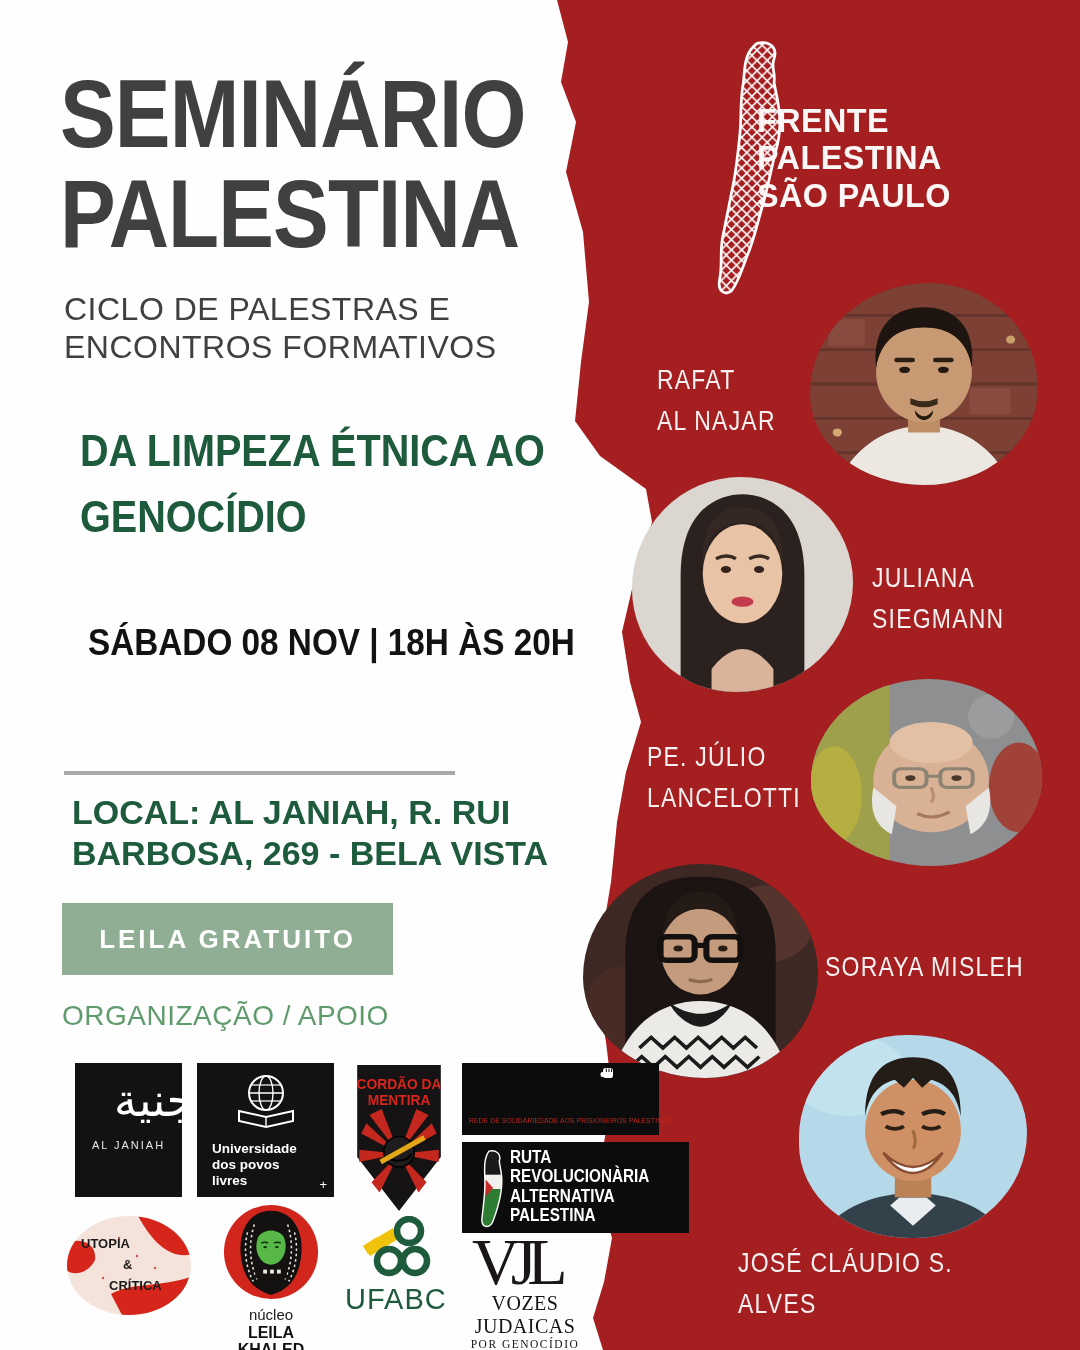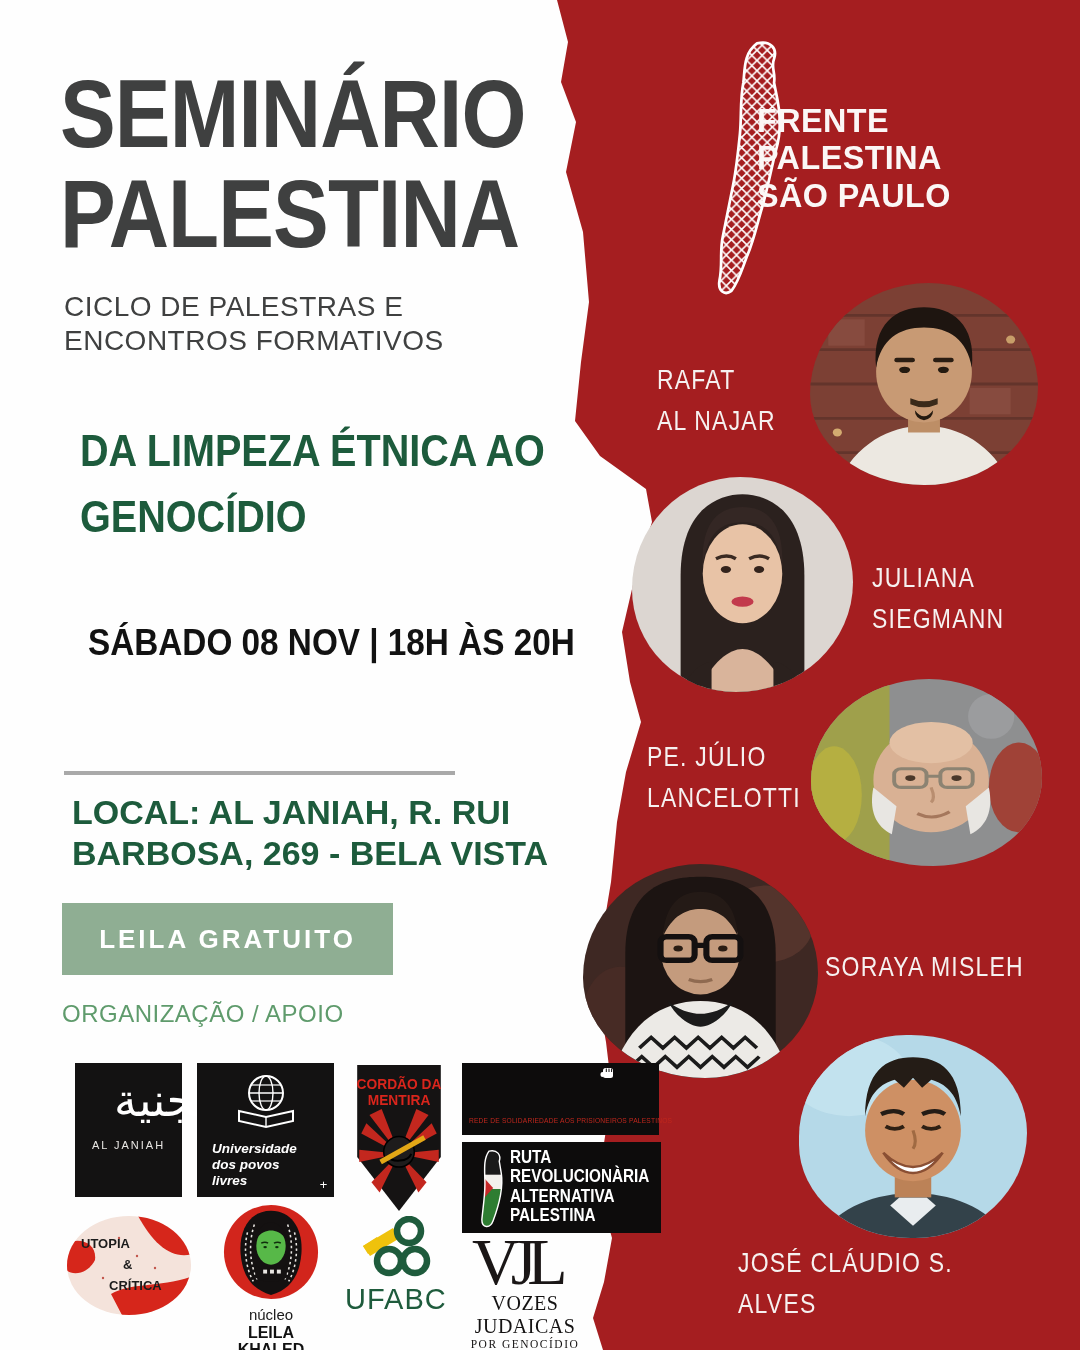--- a/index.html
+++ b/index.html
@@ -6,31 +6,31 @@
   .poster{
     position:relative;width:1080px;height:1350px;overflow:hidden;background:#fefefe;
     font-family:"Liberation Sans","DejaVu Sans",sans-serif;
   }
   .abs{position:absolute;}
   .pre{white-space:pre-line;}
 
   
   .title{left:60px;top:64px;font-size:96px;font-weight:bold;color:#3F4040;line-height:1.04;
          letter-spacing:-1px;transform:scaleX(.87);transform-origin:top left;z-index:1;}
-  .subtitle{left:64px;top:290px;font-size:28px;color:#3F4040;line-height:1.2;letter-spacing:.5px;z-index:1;}
+  .subtitle{left:64px;top:290px;font-size:32px;color:#3F4040;line-height:1.2;letter-spacing:.5px;z-index:1;}
   .theme{left:80px;top:418px;font-size:44px;font-weight:bold;color:#1D5B3C;line-height:1.5;
          transform:scaleX(.9);transform-origin:top left;z-index:1;}
   .datetime{left:88px;top:622px;font-size:37px;font-weight:bold;color:#121212;letter-spacing:0;
          transform:scaleX(.9);transform-origin:top left;z-index:1;}
   .divider{left:64px;top:771px;width:391px;height:4px;background:#A9A9A9;z-index:1;}
   .location{left:72px;top:792px;font-size:34px;font-weight:bold;color:#1D5B3C;line-height:1.22;z-index:1;}
   .badge{left:62px;top:903px;width:331px;height:72px;background:#8FAE93;display:flex;
          align-items:center;justify-content:center;z-index:1;}
   .badge span{color:#fff;font-weight:bold;font-size:26px;letter-spacing:3px;}
-  .org-heading{left:62px;top:1000px;font-size:24px;color:#5F9B6C;letter-spacing:.5px;z-index:1;}
+  .org-heading{left:62px;top:1000px;font-size:28px;color:#5F9B6C;letter-spacing:.5px;z-index:1;}
 
   
   .red-svg{left:0;top:0;z-index:2;pointer-events:none;}
 
   
   .map-svg{left:703px;top:40px;z-index:4;}
   .frente-text{left:757px;top:102px;font-size:34px;font-weight:bold;color:#FBF7F6;line-height:1.1;
          letter-spacing:.5px;transform:scaleX(.95);transform-origin:top left;z-index:5;}
 
   
@@ -49,31 +49,31 @@
   .n-julio{left:647px;top:737px;}
   .n-soraya{left:825px;top:947px;}
   .n-jose{left:738px;top:1243px;}
 
   
   .logo{z-index:6;}
   .sq{background:#131212;color:#fff;}
   .aljaniah{left:75px;top:1063px;width:107px;height:134px;text-align:center;}
   .aljaniah .ar{font-size:46px;line-height:1.0;margin-top:14px;font-family:"DejaVu Sans",sans-serif;padding-left:39px;}
   .aljaniah .lbl{font-size:11px;letter-spacing:2px;margin-top:16px;color:#e9e7e4;}
-  .upl{left:197px;top:1063px;width:137px;height:134px;font-style:italic;}
+  .upl{left:197px;top:1063px;width:137px;height:134px;}
   .upl .lines{position:absolute;left:15px;top:78px;font-size:13.5px;font-weight:bold;line-height:1.18;}
   .upl .plus{position:absolute;right:7px;bottom:5px;font-size:13px;}
   .cordao{left:353px;top:1060px;width:92px;height:155px;}
   .samidoun{left:462px;top:1063px;width:197px;height:72px;background:#0D0C0C;}
   .samidoun .word{position:absolute;left:12px;top:12px;font-size:36px;font-weight:bold;color:#fff;
       letter-spacing:.5px;}
   .samidoun .tag{position:absolute;left:7px;top:54px;font-size:7px;color:#C0271D;letter-spacing:.2px;
       transform:scaleX(.95);transform-origin:top left;white-space:nowrap;}
   .samidoun .fist{position:absolute;left:138px;top:3px;}
-  .ruta{left:462px;top:1142px;width:199px;height:91px;background:#0D0C0C;}
+  .ruta{left:462px;top:1142px;width:199px;height:91px;background:#0D0C0C;padding-left:28px;}
   .ruta .map{position:absolute;left:6px;top:5px;}
   .ruta .lines{position:absolute;left:48px;top:6px;color:#fff;font-weight:bold;font-size:18px;
       line-height:1.08;transform:scaleX(.85);transform-origin:top left;white-space:pre-line;}
   .utopia{left:67px;top:1216px;width:124px;height:99px;}
   .leila{left:222px;top:1203px;width:98px;text-align:center;}
   .leila .sub{font-size:15px;color:#1b1b1b;margin-top:2px;line-height:1.1;}
   .leila .nm{font-size:16px;font-weight:bold;color:#111;line-height:1.1;}
   .ufabc{left:345px;top:1216px;width:112px;}
   .ufabc .nm{font-size:29px;color:#1E5B3C;letter-spacing:1px;margin-top:3px;}
   .vjl{left:465px;top:1228px;width:120px;text-align:center;font-family:"Liberation Serif","DejaVu Serif",serif;}

